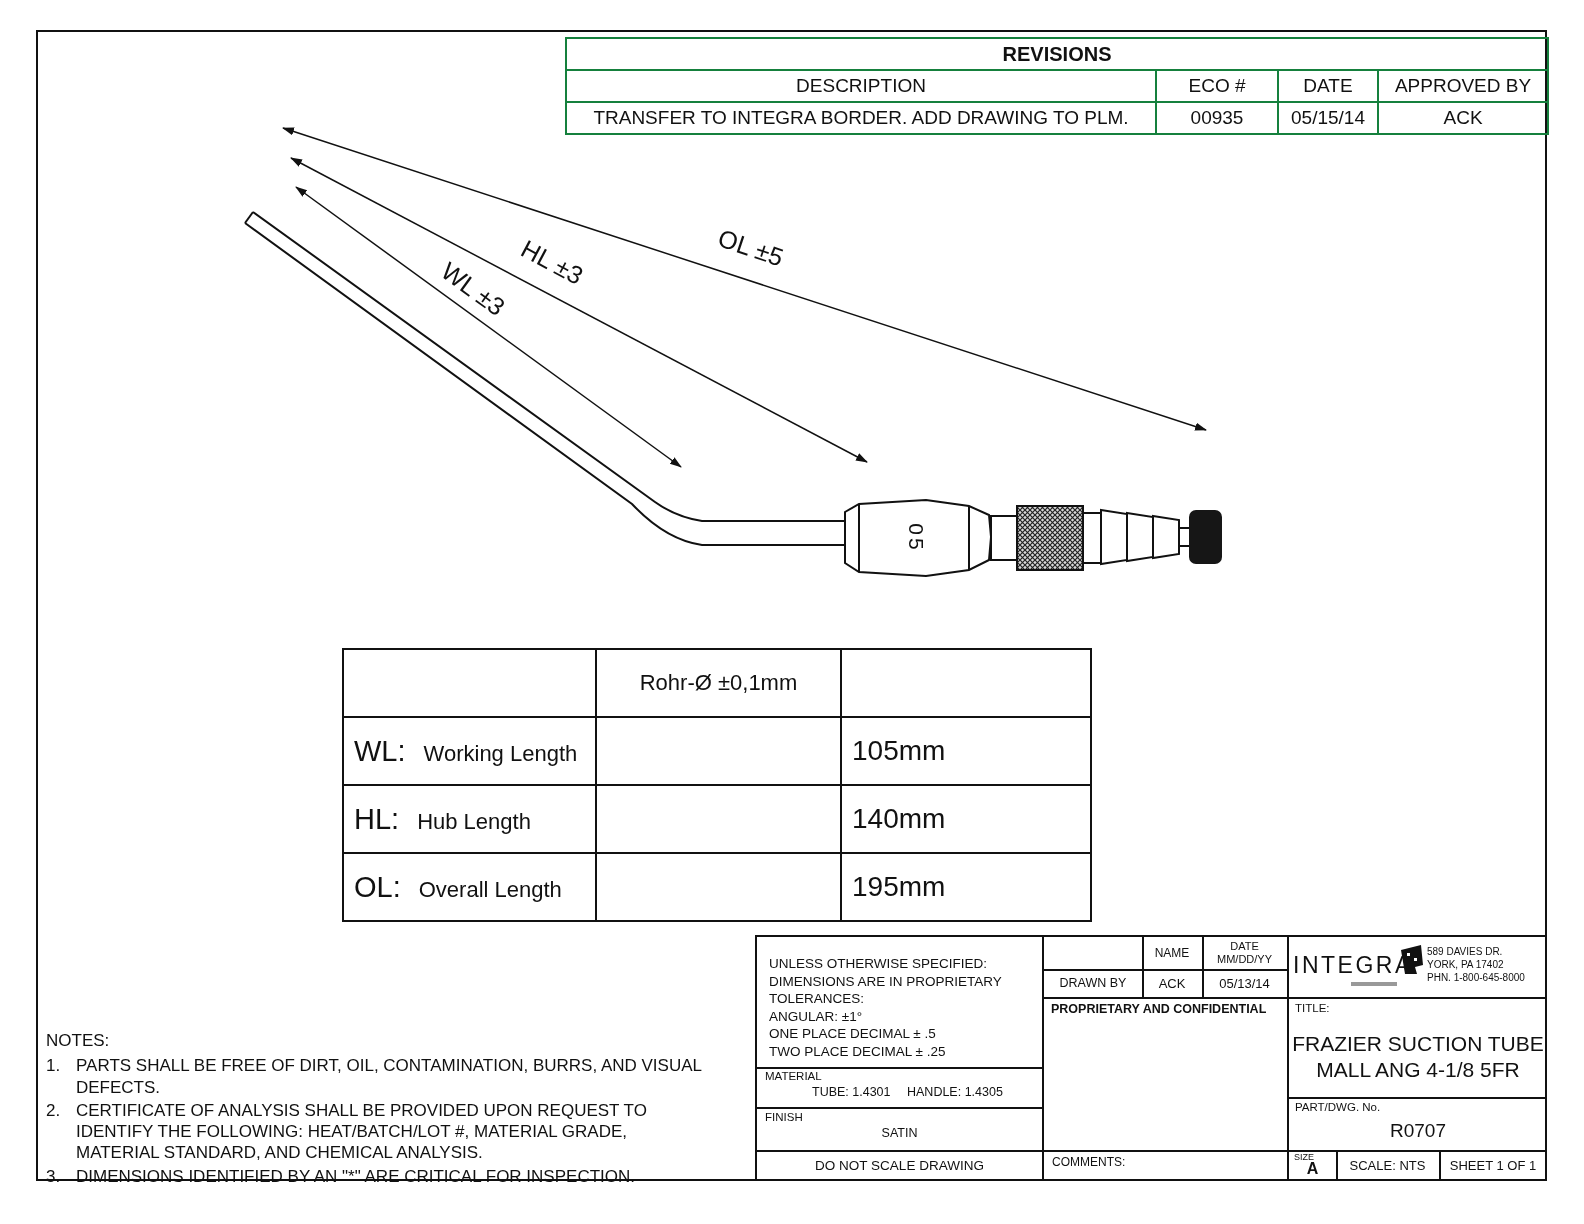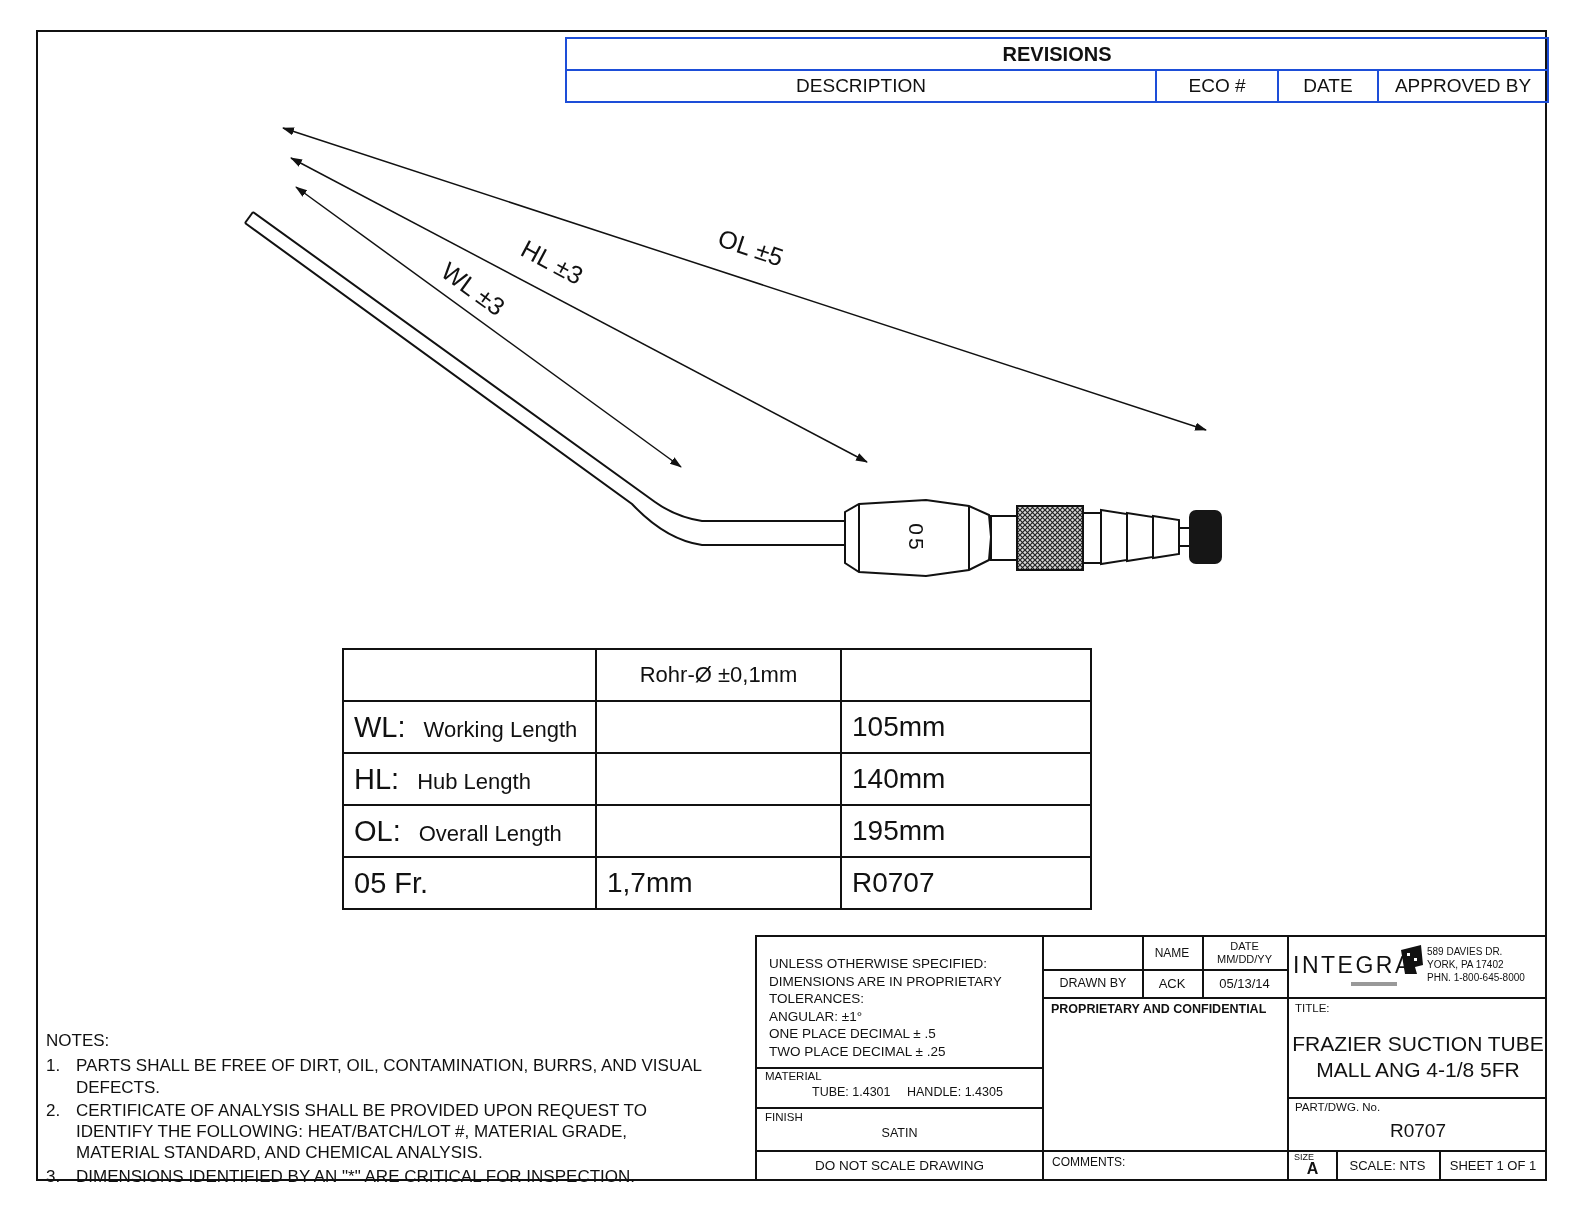--- a/index.html
+++ b/index.html
@@ -7,26 +7,26 @@
          font-family:"Liberation Sans",sans-serif;color:#111;overflow:hidden;}
   .abs{position:absolute;}
   .frame{position:absolute;left:36px;top:30px;width:1507px;height:1147px;border:2px solid #111;}
   svg.draw{position:absolute;left:0;top:0;}
   .ln{stroke:#111;stroke-width:2;}
   .dim{stroke:#111;stroke-width:1.5;}
 
   
   .rev-table{position:absolute;left:565px;top:37px;width:982px;border-collapse:collapse;
              table-layout:fixed;font-size:19px;}
-  .rev-table td{border:2px solid #1d4ed8;text-align:center;padding:2px 6px;height:26px;overflow:hidden;white-space:nowrap;}
+  .rev-table td{border:2px solid #15803d;text-align:center;padding:2px 6px;height:26px;overflow:hidden;white-space:nowrap;}
   .rev-title{font-weight:bold;font-size:20px;height:20px;}
 
   
   .spec-table{position:absolute;left:342px;top:648px;width:748px;border-collapse:collapse;table-layout:fixed;}
-  .spec-table td{border:2px solid #111;height:36px;padding:7px 10px;overflow:hidden;white-space:nowrap;}
+  .spec-table td{border:2px solid #111;height:36px;padding:15px 10px;overflow:hidden;white-space:nowrap;}
   .spec-hdr{font-size:22px;text-align:center;}
   .abbr{font-size:29px;}
   .nm{font-size:22px;margin-left:18px;}
   .mid{font-size:28px;}
   .val{font-size:28px;}
 
   
   .notes{position:absolute;left:46px;top:1030px;width:660px;font-size:17px;line-height:1.25;}
   .notes-h{margin-bottom:4px;}
   .note{display:flex;margin-top:2px;}
@@ -106,20 +106,26 @@
     <tbody>
         <tr>
           <td colspan="4" class="rev-title">REVISIONS</td>
         </tr>
     <tr>
       <td>DESCRIPTION</td>
       <td>ECO #</td>
       <td>DATE</td>
       <td>APPROVED BY</td>
     </tr>
+    <tr>
+      <td>TRANSFER TO INTEGRA BORDER. ADD DRAWING TO PLM.</td>
+      <td>00935</td>
+      <td>05/15/14</td>
+      <td>ACK</td>
+    </tr>
   </tbody>
     </table>
 
   <table class="spec-table">
     <colgroup>
         <col style="width:253px">
         <col style="width:245px">
         <col style="width:250px">
       </colgroup>
     <tbody>
@@ -135,25 +141,20 @@
     </tr>
     <tr>
       <td><span class="abbr">HL:</span><span class="nm">Hub Length</span></td>
       <td class="mid"></td>
       <td class="val">140mm</td>
     </tr>
     <tr>
       <td><span class="abbr">OL:</span><span class="nm">Overall Length</span></td>
       <td class="mid"></td>
       <td class="val">195mm</td>
-    </tr>
-    <tr>
-      <td><span class="abbr">05 Fr.</span><span class="nm"></span></td>
-      <td class="mid">1,7mm</td>
-      <td class="val">R0707</td>
     </tr>
   </tbody>
     </table>
 
   <div class="notes">
     <div class="notes-h">NOTES:</div>
     <div class="note">
       <span class="nnum">1.</span>
       <span class="ntxt">PARTS SHALL BE FREE OF DIRT, OIL, CONTAMINATION, BURRS, AND VISUAL DEFECTS.</span>
     </div>

